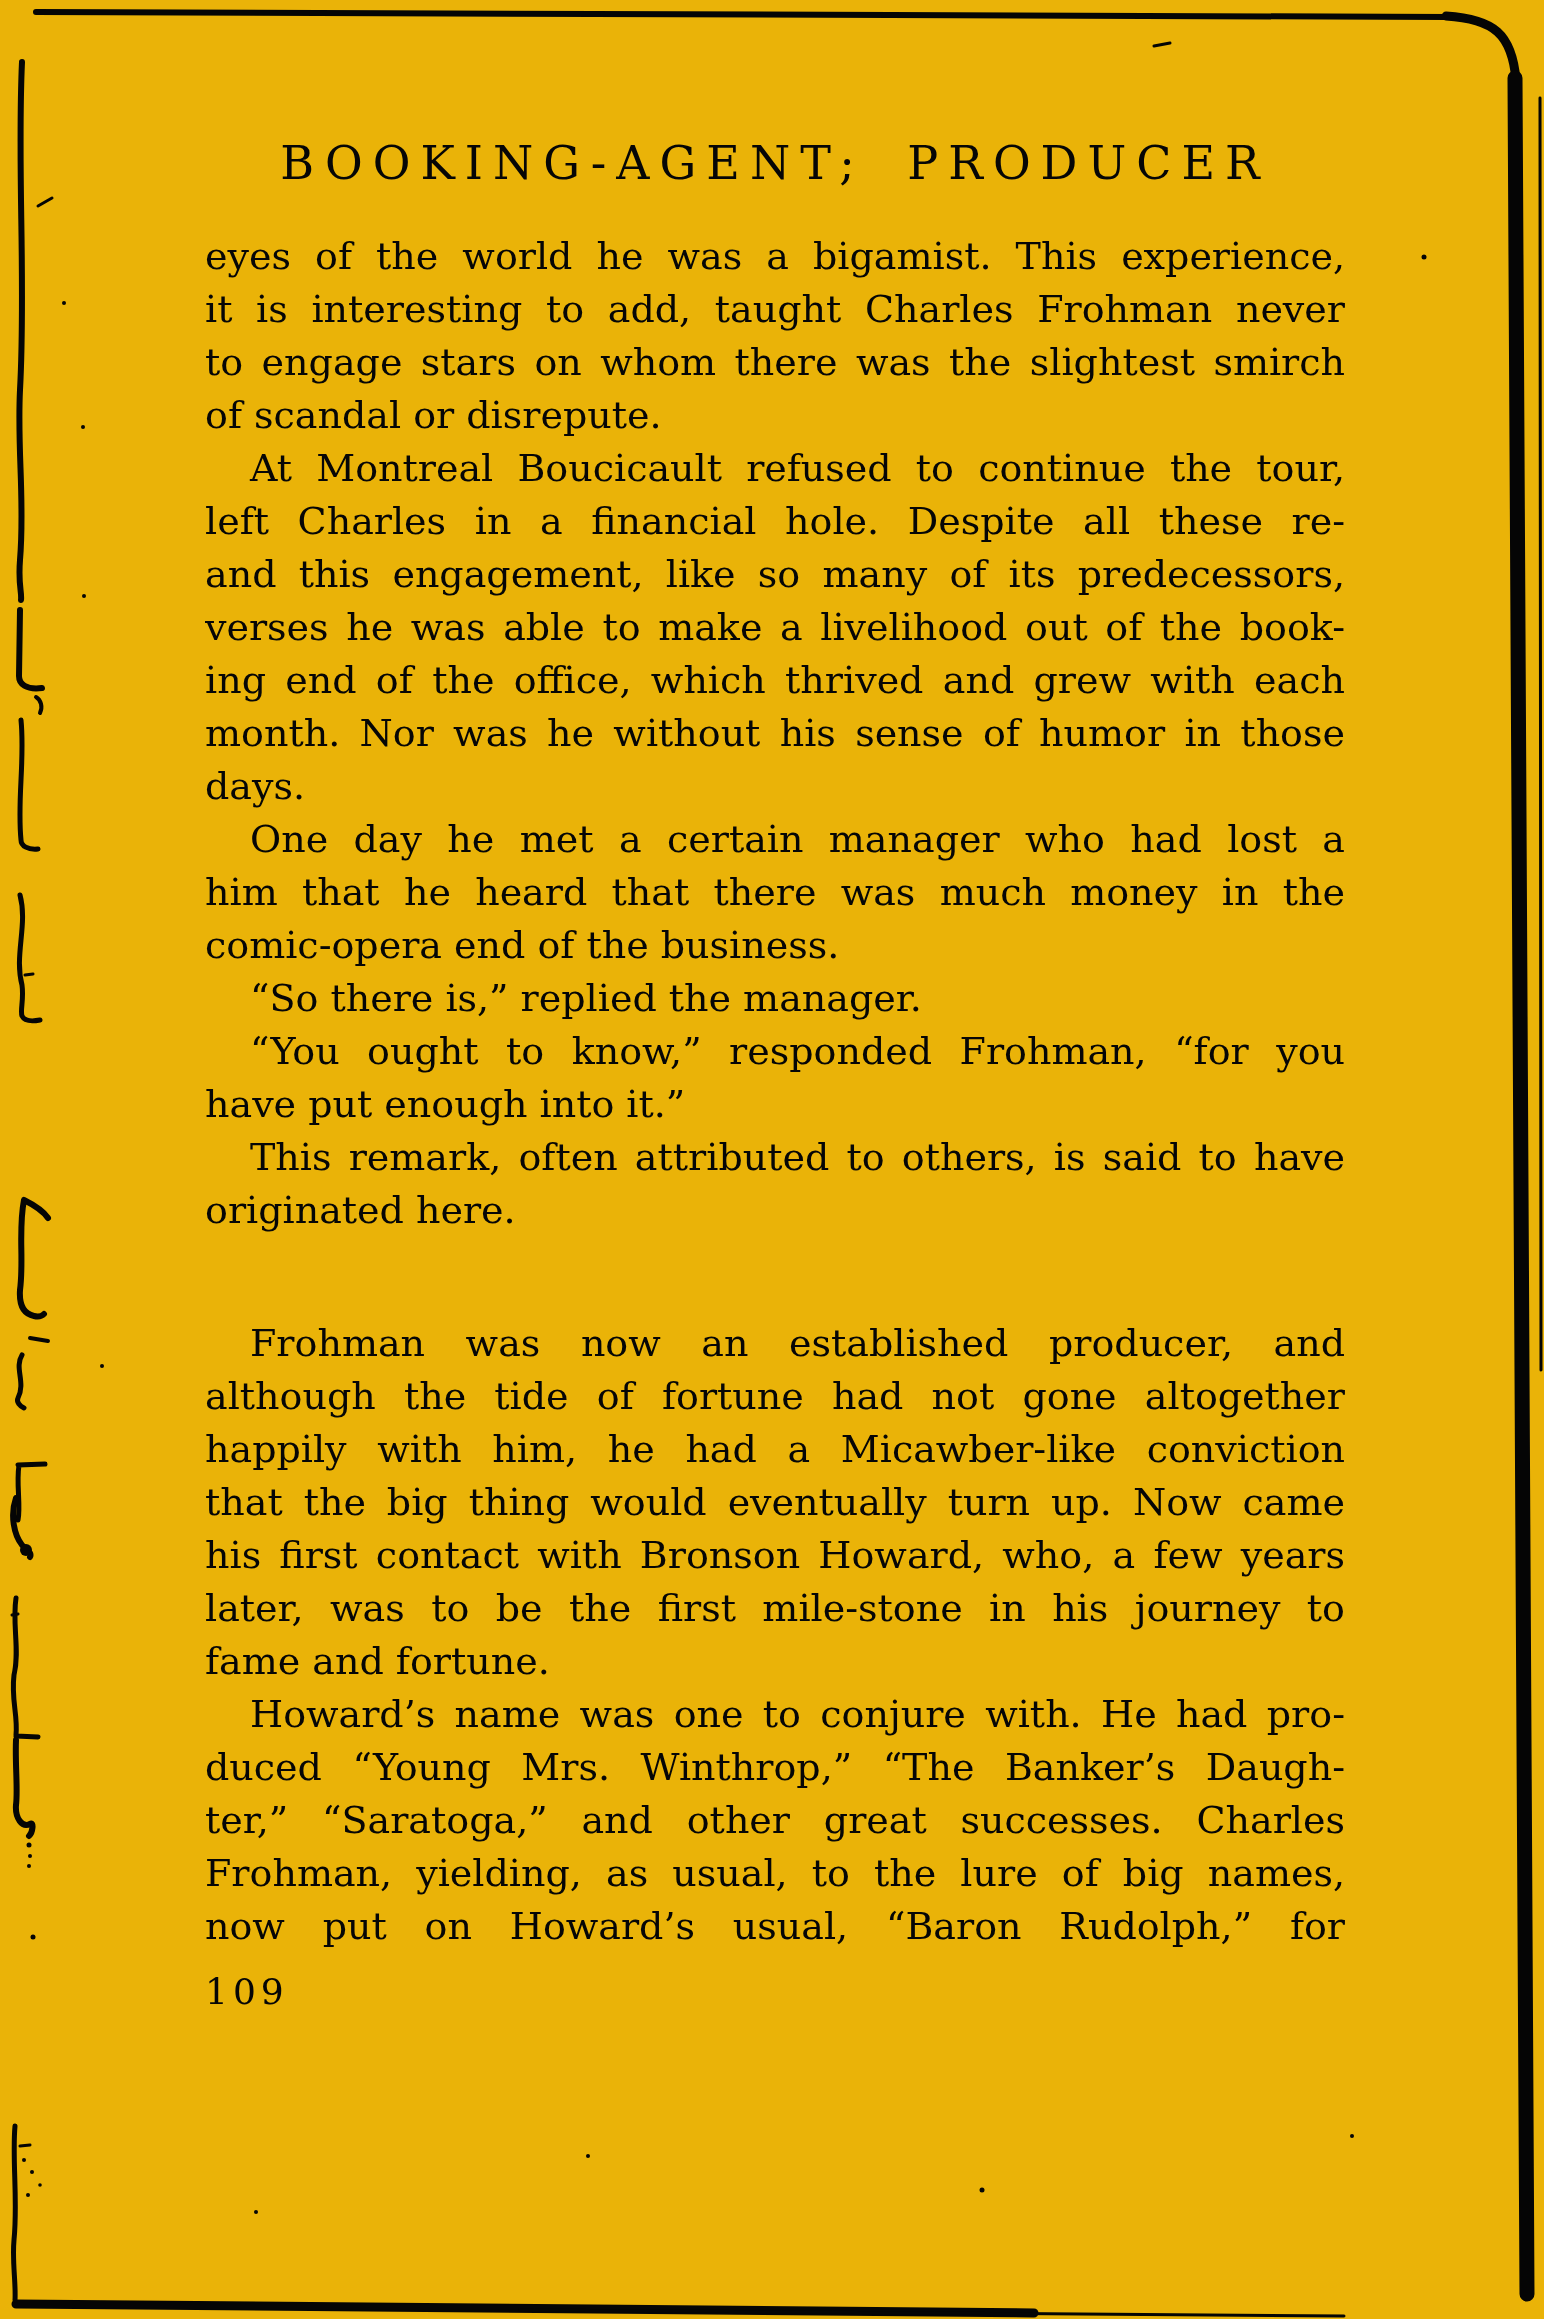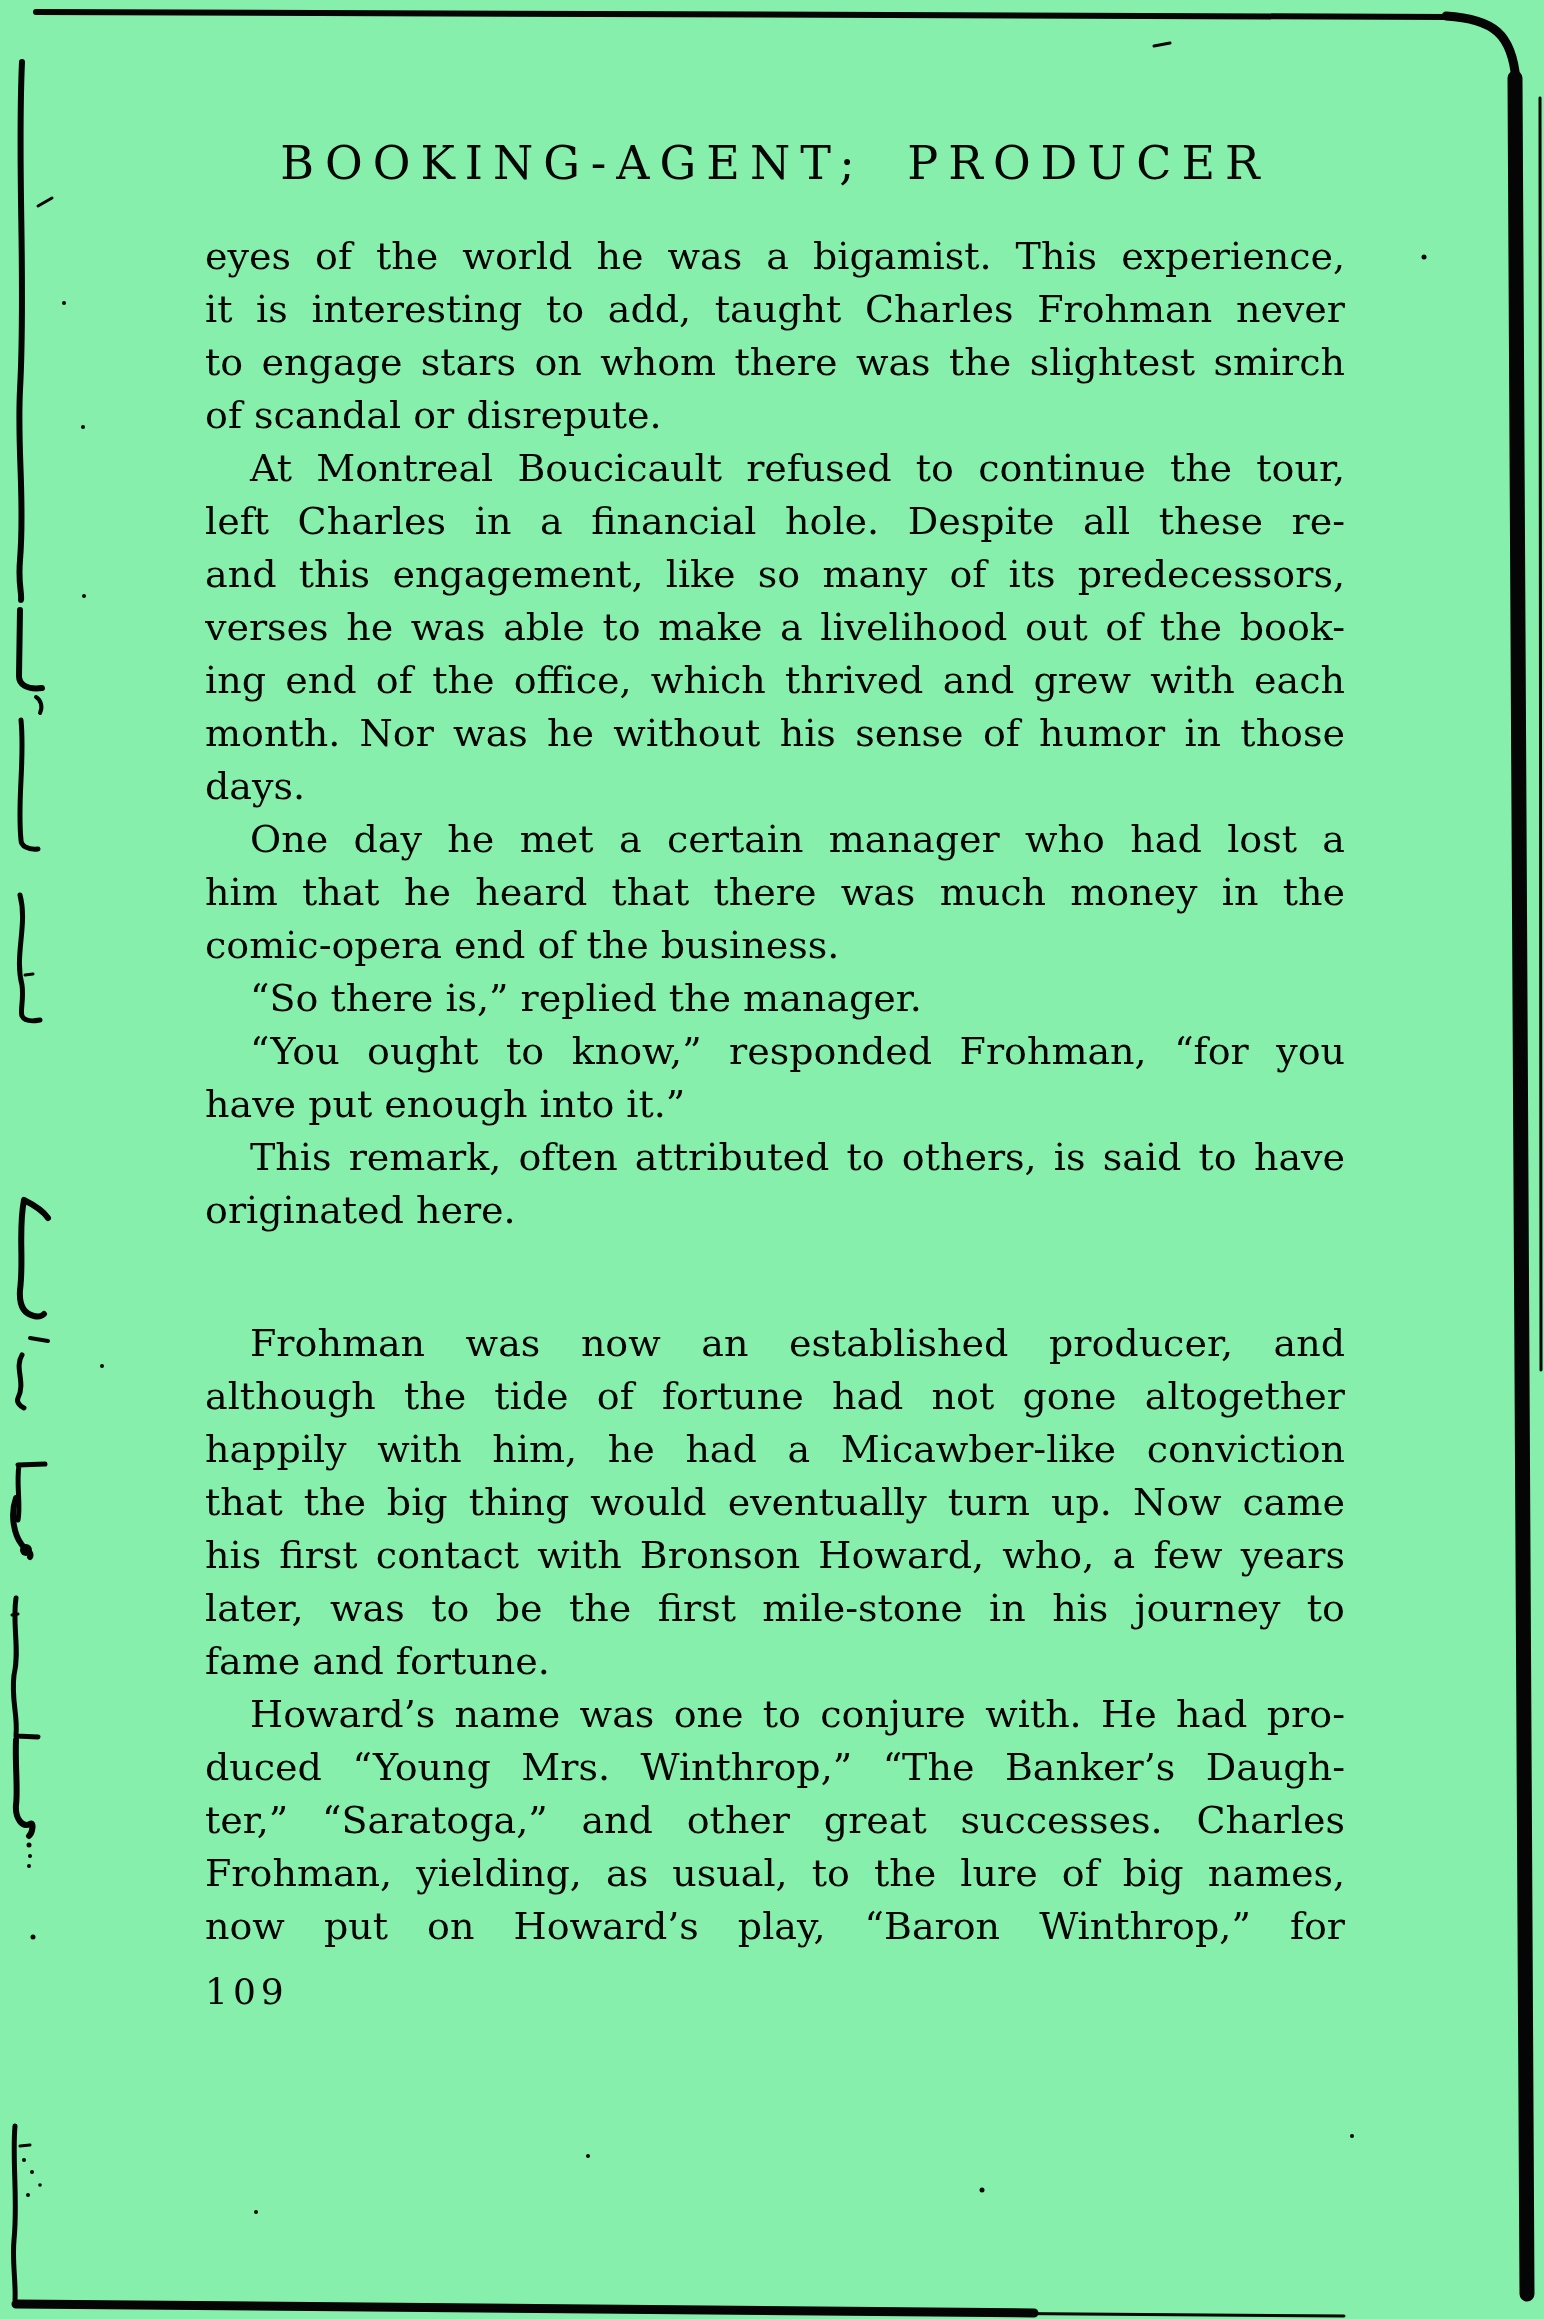--- a/index.html
+++ b/index.html
@@ -5,21 +5,21 @@
   html, body { margin: 0; padding: 0; }
   body {
     width: 1544px; height: 2319px;
     background: #ffffff;
     position: relative;
     overflow: hidden;
     font-family: "DejaVu Serif", "Liberation Serif", serif;
   }
   .page {
     position: absolute; inset: 0;
-    background: #86efac;
+    background: #eab308;
     color: #060606;
   }
   .marks {
     position: absolute; left: 0; top: 0;
     width: 1544px; height: 2319px;
     pointer-events: none;
   }
   .textblock {
     position: absolute;
     left: 205px; top: 0;
@@ -165,20 +165,20 @@
         <div class="line j">his first contact with Bronson Howard, who, a few years</div>
         <div class="line j">later, was to be the first mile-stone in his journey to</div>
         <div class="line l">fame and fortune.</div>
       </div>
 
       <div class="para">
         <div class="line j ind">Howard’s name was one to conjure with. He had pro-</div>
         <div class="line j">duced “Young Mrs. Winthrop,” “The Banker’s Daugh-</div>
         <div class="line j">ter,” “Saratoga,” and other great successes. Charles</div>
         <div class="line j">Frohman, yielding, as usual, to the lure of big names,</div>
-        <div class="line j">now put on Howard’s play, “Baron Winthrop,” for</div>
+        <div class="line j">now put on Howard’s usual, “Baron Rudolph,” for</div>
       </div>
 
       <div class="folio">109</div>
 
     </div>
   </div>
 </div>
 
 </body></html>

